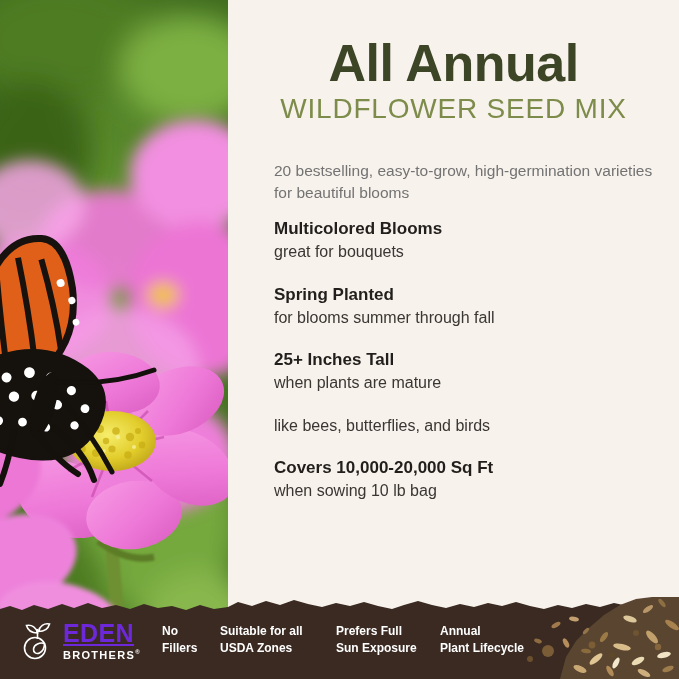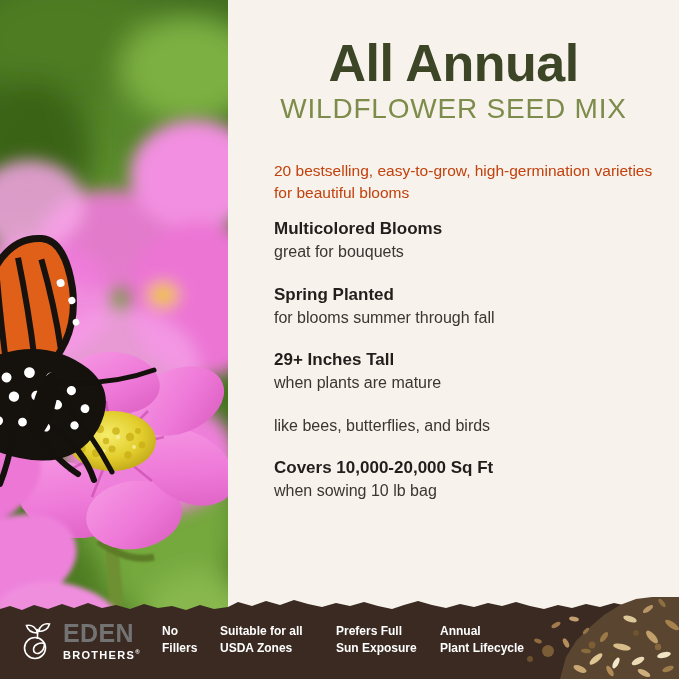--- a/index.html
+++ b/index.html
@@ -64,21 +64,21 @@
     color: #7D8C4A;
     letter-spacing: 0.8px;
   }
   .tagline {
     position: absolute;
     left: 46px;
     top: 144px;
     width: 390px;
     font-size: 15.5px;
     line-height: 1.42;
-    color: #c2410c;
+    color: #737373;
   }
 
   
   .feature-list {
     position: absolute;
     left: 46px;
     top: 218px;
     width: 400px;
   }
   .feature-item { margin-bottom: 21px; }
@@ -126,24 +126,25 @@
     top: 24px;
     display: flex;
     align-items: center;
     gap: 7px;
   }
   .brand-mark { display: block; width: 36px; height: 38px; }
   .brand-wordmark { line-height: 1; }
   .brand-name {
     font-size: 25px;
     font-weight: bold;
-    color: #737373;
+    color: #6d28d9;
     letter-spacing: 0.4px;
     line-height: 1;
     display: block;
+    text-decoration: underline;
   }
   .brand-sub {
     font-size: 11px;
     font-weight: bold;
     color: #FFFFFF;
     letter-spacing: 1.3px;
     line-height: 1;
     display: block;
     margin-top: 3px;
   }
@@ -346,21 +347,21 @@
     <div class="feature-list">
       <div class="feature-item">
         <div class="feature-title">Multicolored Blooms</div>
         <div class="feature-desc">great for bouquets</div>
       </div>
       <div class="feature-item">
         <div class="feature-title">Spring Planted</div>
         <div class="feature-desc">for blooms summer through fall</div>
       </div>
       <div class="feature-item">
-        <div class="feature-title">29+ Inches Tall</div>
+        <div class="feature-title">25+ Inches Tall</div>
         <div class="feature-desc">when plants are mature</div>
       </div>
       <div class="feature-item">
         <div class="feature-desc">like bees, butterflies, and birds</div>
       </div>
       <div class="feature-item">
         <div class="feature-title">Covers 10,000-20,000 Sq Ft</div>
         <div class="feature-desc">when sowing 10 lb bag</div>
       </div>
     </div>

